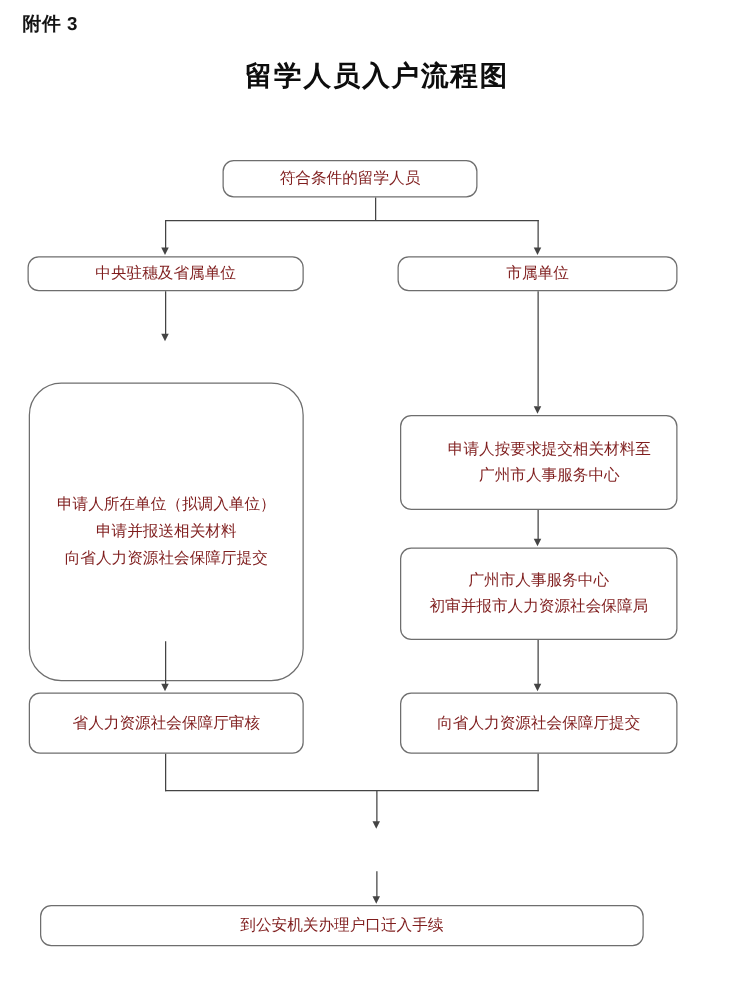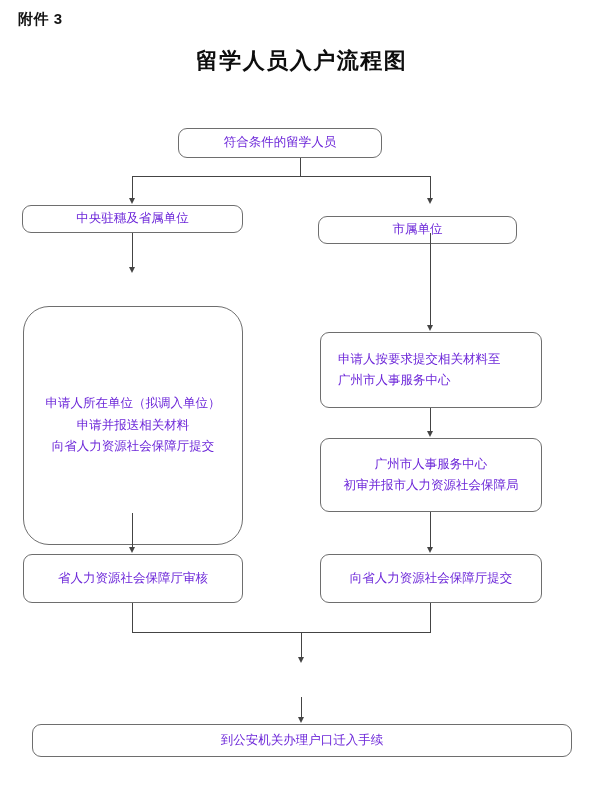--- a/index.html
+++ b/index.html
@@ -27,27 +27,27 @@
     color:#0d0d0d;white-space:nowrap;
   }
 
   
   .node{
     position:absolute;box-sizing:border-box;
     border:1px solid #6e6e6e;
     background:#ffffff;
     display:flex;align-items:center;justify-content:center;
     font-size:12.5px;line-height:1.72;
-    color:#6d28d9;
+    color:#7f1d1d;
     text-align:center;
     border-radius:9px;
   }
   .node .txt{display:block;width:100%;}
   .node .txt span{display:block;white-space:nowrap;}
-  .node.leftalign{justify-content:flex-start;text-align:left;}
+  .node.leftalign{justify-content:flex-start;text-align:center;}
   .node.leftalign .txt{padding-left:17px;}
   .big-round{border-radius:26px;margin-top:32px;}
 
   
   .vline{position:absolute;width:1px;background:#444;}
   .hline{position:absolute;height:1px;background:#444;}
   .arrow{
     position:absolute;width:0;height:0;
     border-left:3.5px solid transparent;
     border-right:3.5px solid transparent;
@@ -75,21 +75,21 @@
   <div class="arrow" style="left:129px;top:198px;"></div>
   <div class="vline" style="left:430px;top:176px;height:23px;"></div>
   <div class="arrow" style="left:427px;top:198px;"></div>
 
   <div class="node" style="left:22px;top:205px;width:221px;height:28px;">
     <span class="txt">
         <span>中央驻穗及省属单位</span>
       </span>
   </div>
 
-  <div class="node" style="left:318px;top:216px;width:199px;height:28px;justify-content:flex-end;">
+  <div class="node" style="left:318px;top:205px;width:224px;height:28px;justify-content:flex-end;">
     <span class="txt">
         <span>市属单位</span>
       </span>
   </div>
 
   <div class="vline" style="left:132px;top:233px;height:35px;"></div>
   <div class="arrow" style="left:129px;top:267px;"></div>
 
   <div class="node big-round" style="left:23px;top:274px;width:220px;height:239px;">
     <span class="txt">
@@ -140,19 +140,19 @@
   <div class="vline" style="left:132px;top:603px;height:30px;"></div>
   <div class="vline" style="left:430px;top:603px;height:30px;"></div>
   <div class="hline" style="left:132px;top:632px;width:299px;"></div>
   <div class="vline" style="left:301px;top:632px;height:26px;"></div>
   <div class="arrow" style="left:298px;top:657px;"></div>
 
 
   <div class="vline" style="left:301px;top:697px;height:21px;"></div>
   <div class="arrow" style="left:298px;top:717px;"></div>
 
-  <div class="node" style="left:32px;top:724px;width:540px;height:33px;">
+  <div class="node" style="left:32px;top:724px;width:483px;height:33px;">
     <span class="txt">
         <span>到公安机关办理户口迁入手续</span>
       </span>
   </div>
 
 </div>
 
 </body></html>

